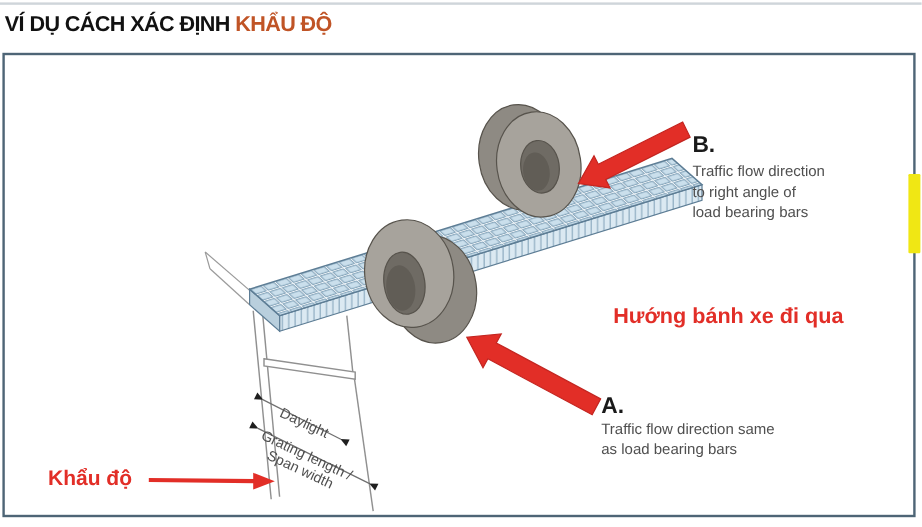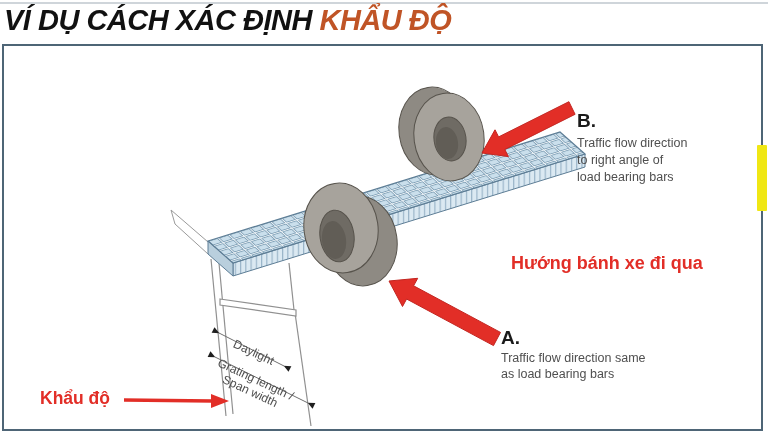--- a/index.html
+++ b/index.html
@@ -1,21 +1,21 @@
 <!DOCTYPE html>
 <html><head>
 <meta charset="utf-8">
 <style>
   html,body{margin:0;padding:0;background:#ffffff;}
   body{width:768px;height:439px;position:relative;overflow:hidden;
        font-family:"Liberation Sans","DejaVu Sans",sans-serif;}
   .top-edge-line{position:absolute;left:0;top:2px;width:768px;height:2px;background:#cfd5da;}
   h1.slide-title{position:absolute;left:4px;top:0;margin:0;z-index:2;
-       font-size:29px;font-weight:700;letter-spacing:-0.5px;color:#111111;
-       line-height:40px;white-space:nowrap;font-style:italic;}
+       font-size:18px;font-weight:700;letter-spacing:-0.5px;color:#111111;
+       line-height:40px;white-space:nowrap;}
   h1.slide-title .accent{color:#c05426;}
   svg{position:absolute;left:0;top:0;z-index:1;}
   svg text{font-family:"Liberation Sans","DejaVu Sans",sans-serif;}
   .gray-note{fill:#4f4f4f;font-size:12.5px;}
   .big-letter{fill:#1a1a1a;font-size:19px;font-weight:700;}
   .dim-label{fill:#4f4f4f;font-size:12px;}
 </style>
 </head>
 <body>
 

